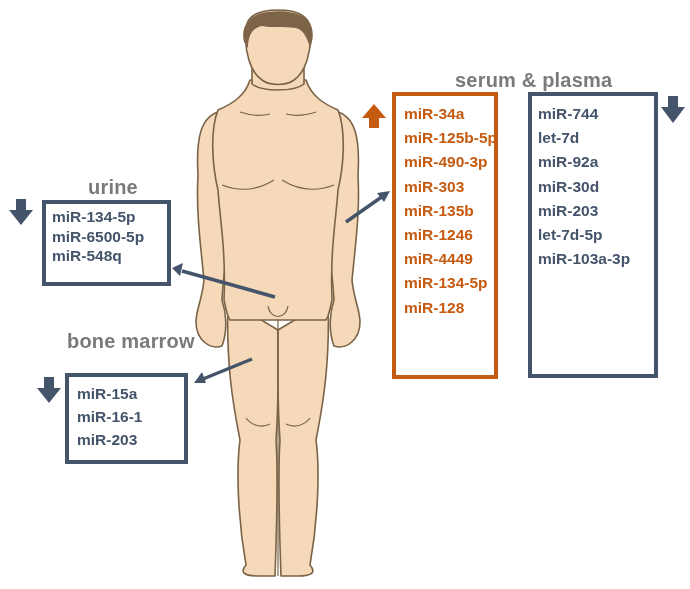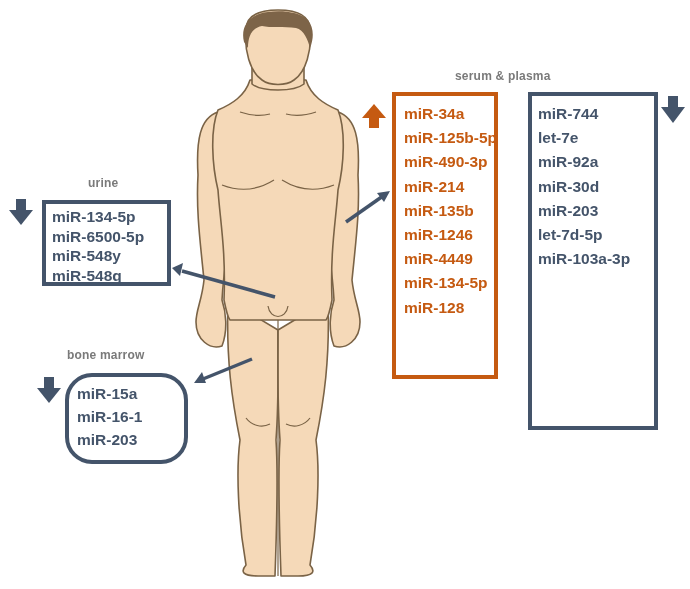--- a/index.html
+++ b/index.html
@@ -1,17 +1,17 @@
 <!DOCTYPE html>
 <html><head>
 <meta charset="utf-8">
 <style>
   html, body { margin:0; padding:0; background:#ffffff; }
   body { width:690px; height:589px; position:relative; overflow:hidden; font-family:"Liberation Sans", "DejaVu Sans", sans-serif; }
-  .group-label { position:absolute; color:#7a7a7a; font-weight:bold; font-size:12px; letter-spacing:0.2px; white-space:nowrap; }
+  .group-label { position:absolute; color:#7a7a7a; font-weight:bold; font-size:20px; letter-spacing:0.2px; white-space:nowrap; }
   .box { position:absolute; box-sizing:border-box; background:#fff; }
   .box.blue { border:4px solid #44546a; }
   .box.orange { border:4px solid #c55a11; }
   .box ul { list-style:none; margin:0; padding:0; }
   .box li { font-weight:bold; font-size:15.5px; line-height:24.2px; white-space:nowrap; }
   .blue li { color:#44546a; }
   .orange li { color:#c55a11; }
   svg { position:absolute; left:0; top:0; }
 </style>
 </head>
@@ -73,51 +73,50 @@
   </g>
 </svg>
 
 <div class="group-label" style="left:455px; top:69px;">serum &amp; plasma</div>
 
 <div class="box orange" style="left:392px; top:92px; width:106px; height:287px; padding:6px 0 0 8px;">
   <ul>
     <li>miR-34a</li>
     <li>miR-125b-5p</li>
     <li>miR-490-3p</li>
-    <li>miR-214</li>
+    <li>miR-303</li>
     <li>miR-135b</li>
     <li>miR-1246</li>
     <li>miR-4449</li>
     <li>miR-134-5p</li>
     <li>miR-128</li>
   </ul>
 </div>
 
-<div class="box blue" style="left:528px; top:92px; width:130px; height:338px; padding:6px 0 0 6px;">
+<div class="box blue" style="left:528px; top:92px; width:130px; height:286px; padding:6px 0 0 6px;">
   <ul>
     <li>miR-744</li>
-    <li>let-7e</li>
+    <li>let-7d</li>
     <li>miR-92a</li>
     <li>miR-30d</li>
     <li>miR-203</li>
     <li>let-7d-5p</li>
     <li>miR-103a-3p</li>
   </ul>
 </div>
 
 <div class="group-label" style="left:88px; top:176px;">urine</div>
 <div class="box blue" style="left:42px; top:200px; width:129px; height:86px; padding:3px 0 0 6px;">
   <ul>
     <li style="line-height:19.5px">miR-134-5p</li>
     <li style="line-height:19.5px">miR-6500-5p</li>
-    <li style="line-height:19.5px">miR-548y</li>
     <li style="line-height:19.5px">miR-548q</li>
   </ul>
 </div>
 
-<div class="group-label" style="left:67px; top:348px;">bone marrow</div>
-<div class="box blue" style="left:65px; top:373px; width:123px; height:91px; padding:5px 0 0 8px;border-radius:27px;">
+<div class="group-label" style="left:67px; top:330px;">bone marrow</div>
+<div class="box blue" style="left:65px; top:373px; width:123px; height:91px; padding:5px 0 0 8px;">
   <ul>
     <li style="line-height:23px">miR-15a</li>
     <li style="line-height:23px">miR-16-1</li>
     <li style="line-height:23px">miR-203</li>
   </ul>
 </div>
 
 </body></html>

